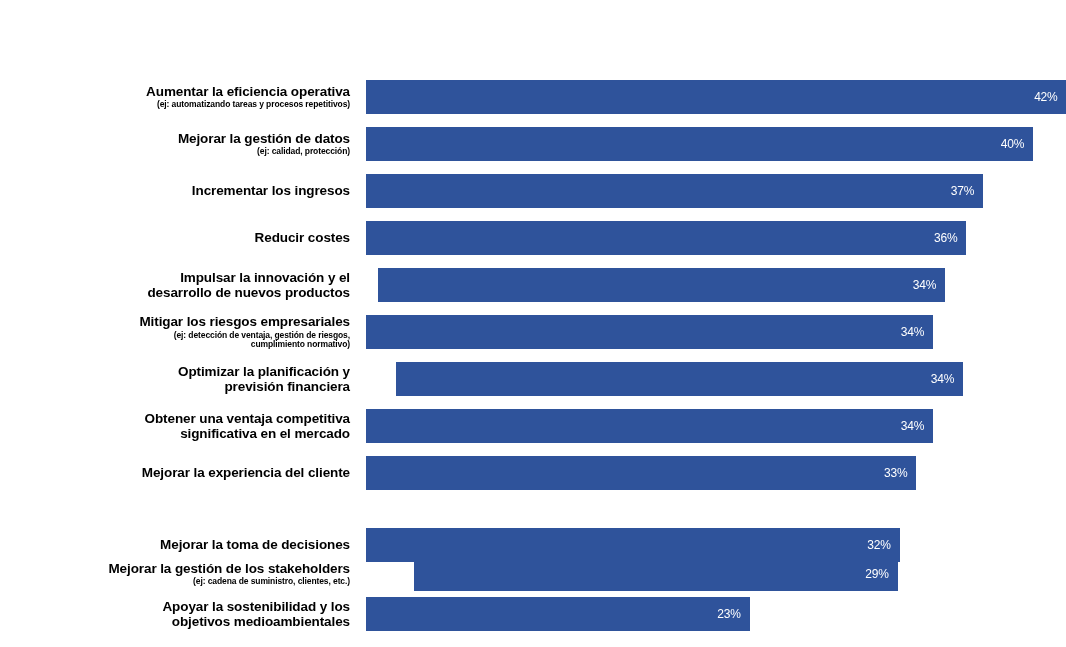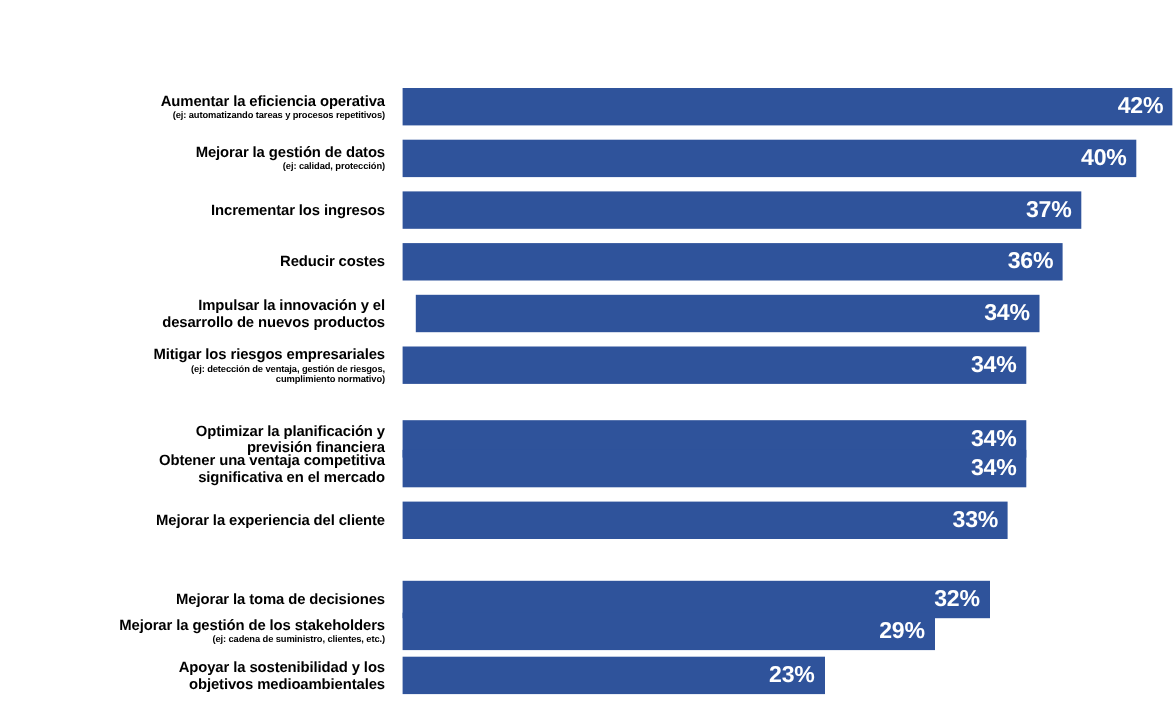--- a/index.html
+++ b/index.html
@@ -69,22 +69,22 @@
     height: 34px;
     background: #2F539B;
     display: flex;
     align-items: center;
     justify-content: flex-end;
     box-sizing: border-box;
     padding-right: 9px;
   }
   .bar-value {
     color: #ffffff;
-    font-size: 21px;
-    font-weight: bold;
+    font-size: 12px;
+    font-weight: normal;
     letter-spacing: -0.2px;
   }
 </style>
 </head>
 <body>
 
 <div id="chart-root">
   <div class="plot-area" id="plot-area">
       <div class="bar-row" style="top: 80px; height: 34px; border-radius: 12px;">
         <div class="cat-label" style="width: 350px; flex-basis: 350px;">
@@ -144,21 +144,21 @@
           <span class="cat-main">Mitigar los riesgos empresariales</span>
           <span class="cat-sub">(ej: detección de ventaja, gestión de riesgos,
 cumplimiento normativo)</span>
         </div>
         <div class="bar-track" style="height: 34px;">
           <div class="bar" style="background: rgb(47, 83, 155); height: 34px; width: 567.12px;">
             <span class="bar-value" style="color: rgb(255, 255, 255);">34%</span>
           </div>
         </div>
       </div>
-      <div class="bar-row" style="top: 382px; height: 34px;">
+      <div class="bar-row" style="top: 362px; height: 34px; gap: 30px;">
         <div class="cat-label" style="width: 350px; flex-basis: 350px;">
           <span class="cat-main">Optimizar la planificación y
 previsión financiera</span>
         </div>
         <div class="bar-track" style="height: 34px;">
           <div class="bar" style="background: rgb(47, 83, 155); height: 34px; width: 567.12px;">
             <span class="bar-value" style="color: rgb(255, 255, 255);">34%</span>
           </div>
         </div>
       </div>
@@ -186,21 +186,21 @@
       <div class="bar-row" style="top: 528px; height: 34px;">
         <div class="cat-label" style="width: 350px; flex-basis: 350px;">
           <span class="cat-main">Mejorar la toma de decisiones</span>
         </div>
         <div class="bar-track" style="height: 34px;">
           <div class="bar" style="background: rgb(47, 83, 155); height: 34px; width: 533.76px;">
             <span class="bar-value" style="color: rgb(255, 255, 255);">32%</span>
           </div>
         </div>
       </div>
-      <div class="bar-row" style="top: 550px; height: 48px;">
+      <div class="bar-row" style="top: 550px; height: 48px; gap: 48px;">
         <div class="cat-label" style="width: 350px; flex-basis: 350px;">
           <span class="cat-main">Mejorar la gestión de los stakeholders</span>
           <span class="cat-sub">(ej: cadena de suministro, clientes, etc.)</span>
         </div>
         <div class="bar-track" style="height: 34px;">
           <div class="bar" style="background: rgb(47, 83, 155); height: 34px; width: 483.72px;">
             <span class="bar-value" style="color: rgb(255, 255, 255);">29%</span>
           </div>
         </div>
       </div>

